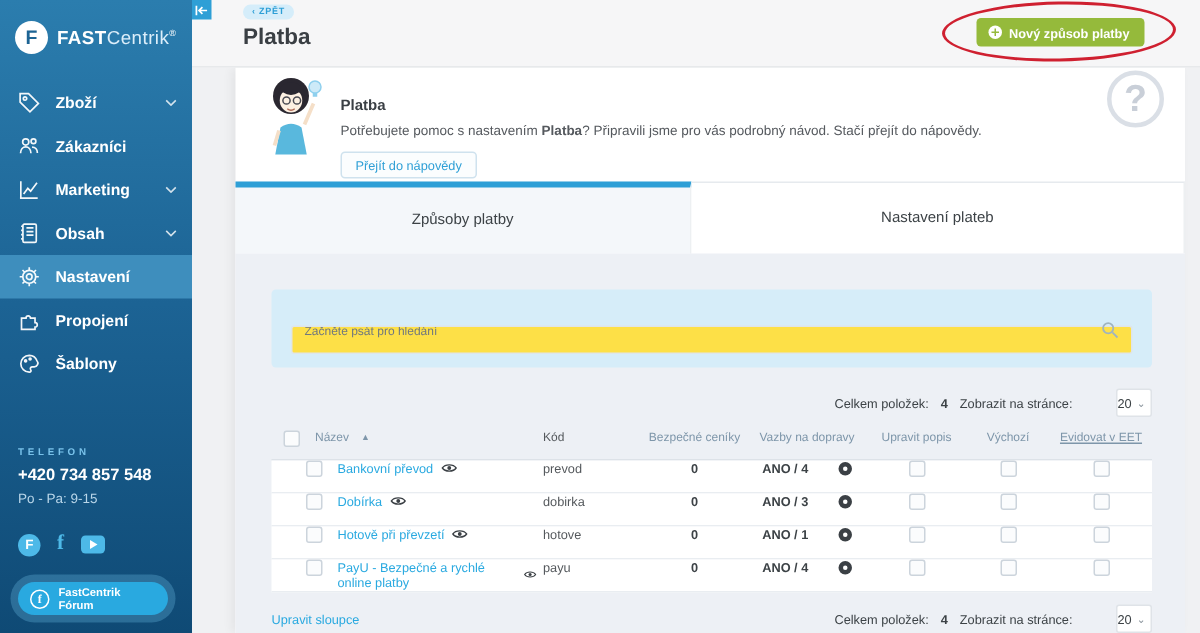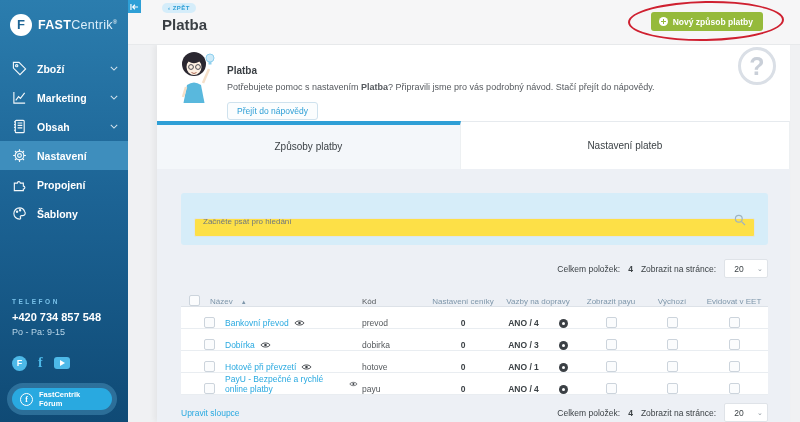--- a/index.html
+++ b/index.html
@@ -82,40 +82,40 @@
   .tabcontent { flex:1; background:#edf0f5; padding:24px 22px 0 24px; }
   .search-panel { background:#d6edf9; border-radius:3px; height:52px; padding:17px 13px 0 13px; position:relative; }
   .search-input { width:100%; height:19px; border:1px solid #dfe5e9; border-radius:2px; font-size:8px;
     padding:0 24px 12px 8px; color:#555; font-family:"Liberation Sans",sans-serif; background:#fde047; }
   .search-input::placeholder { color:#6f7competes; color:#70787e; }
   .search-mag { position:absolute; right:22px; top:21px; }
 
   .pager-row { display:flex; justify-content:flex-end; align-items:center; gap:8px; margin-top:14px;
     font-size:8.5px; color:#3c4246; }
   .pager-row .tot { font-weight:bold; }
-  .pp-select { width:44px; height:19px; background:#fff; border:1px solid #dfe3e8; border-radius:2px;
-    display:flex; align-items:center; cursor:pointer; }
+  .pp-select { width:24px; height:19px; background:#fff; border:1px solid #dfe3e8; border-radius:2px;
+    display:flex; align-items:center; cursor:pointer;margin-left:21px; }
   .pp-select .val { flex:1; text-align:center; font-size:8.5px; color:#3c4246; }
   .pp-select .chv { width:14px; font-size:7px; color:#8a949c; text-align:center; }
 
   
   .table { margin-top:9px; }
-  .trow, .thead { display:flex; align-items:flex-end; }
+  .trow, .thead { display:flex; align-items:flex-start; }
   .thead { height:20px; border-bottom:1px solid #dde2e8; font-size:8px; color:#7e96aa; }
   .trow { height:22px; background:#fff; border-bottom:1px solid #e9edf1; font-size:8.5px;padding-left:15px; }
   .c { padding:0 2px; }
   .col-check { flex:0 0 27px; display:flex; justify-content:center; }
   .col-name { flex:1; display:flex; align-items:center; gap:5px; }
   .col-code { flex:0 0 68px; color:#54585c; }
   .col-price { flex:0 0 70px; text-align:center; color:#3c4246; font-weight:bold; }
   .col-ship { flex:0 0 80px; text-align:center; display:flex; align-items:center; justify-content:center; gap:20px;
     color:#3c4246; font-weight:bold; }
   .col-desc { flex:0 0 66px; display:flex; justify-content:center; }
   .col-def { flex:0 0 56px; display:flex; justify-content:center; }
-  .col-eet { flex:0 0 68px; display:flex; justify-content:center; }
+  .col-eet { flex:0 0 68px; display:flex; justify-content:center;text-decoration:underline; }
   .thead .col-price, .thead .col-ship { font-weight:normal; color:#7e96aa; }
   .thead .col-ship { gap:0; }
   .thead .col-desc, .thead .col-def, .thead .col-eet { color:#7e96aa; }
   .thead div { text-align:center; }
   .thead .col-name, .thead .col-code { text-align:left; }
   .sort-arrow { font-size:6px; color:#7e96aa; margin-left:3px; }
   .cb { width:11px; height:11px; background:#fbfcfd; border:1px solid #ccd4dc; border-radius:2px;
     display:inline-block; cursor:pointer; }
   .lnk { color:#29a9e0; text-decoration:none; cursor:pointer; }
   .gear { width:9px; height:9px; border-radius:50%; background:#3b4045; display:inline-block; position:relative; cursor:pointer; }
@@ -139,20 +139,29 @@
           <path d="M1.5 1.5 h6 l7 7 -6 6 -7 -7 z"></path>
           <circle cx="5" cy="5" r="1.2"></circle>
         </svg>
       <span>Zboží</span>
       <svg class="chev" width="8" height="5" viewBox="0 0 10 6" fill="none" stroke="#fff" stroke-width="1.3">
           <path d="M1 1 l4 4 4-4"></path>
         </svg>
     </div>
     <div class="mi">
       <svg class="ic" viewBox="0 0 16 16" fill="none" stroke="#fff" stroke-width="1.2">
+          <circle cx="5.5" cy="5" r="2.2"></circle>
+          <circle cx="11" cy="4.4" r="1.7"></circle>
+          <path d="M1.8 13 c0-3 1.8-4.6 3.7-4.6 s3.7 1.6 3.7 4.6"></path>
+          <path d="M10 8.6 c2.2 0 3.8 1.6 3.8 4.2"></path>
+        </svg>
+      <span>Zákazníci</span>
+    </div>
+    <div class="mi">
+      <svg class="ic" viewBox="0 0 16 16" fill="none" stroke="#fff" stroke-width="1.2">
           <path d="M2 2 v12 h12"></path>
           <path d="M4 11 l3-4 2 2 4.5-6"></path>
         </svg>
       <span>Marketing</span>
       <svg class="chev" width="8" height="5" viewBox="0 0 10 6" fill="none" stroke="#fff" stroke-width="1.3">
           <path d="M1 1 l4 4 4-4"></path>
         </svg>
     </div>
     <div class="mi">
       <svg class="ic" viewBox="0 0 16 16" fill="none" stroke="#fff" stroke-width="1.2">
@@ -271,23 +280,23 @@
     <div class="table">
       <div class="thead">
         <div class="c col-check">
             <span class="cb"></span>
           </div>
         <div class="c col-name">
             <span>Název</span>
             <span class="sort-arrow">▲</span>
           </div>
         <div class="c col-code">Kód</div>
-        <div class="c col-price">Nastavení ceníky</div>
+        <div class="c col-price">Bezpečné ceníky</div>
         <div class="c col-ship">Vazby na dopravy</div>
-        <div class="c col-desc">Zobrazit payu</div>
+        <div class="c col-desc">Upravit popis</div>
         <div class="c col-def">Výchozí</div>
         <div class="c col-eet">Evidovat v EET</div>
       </div>
       <div id="tbody">
   <div class="trow">
     <div class="c col-check">
               <span class="cb"></span>
             </div>
     <div class="c col-name">
       <a class="lnk">Bankovní převod</a>

